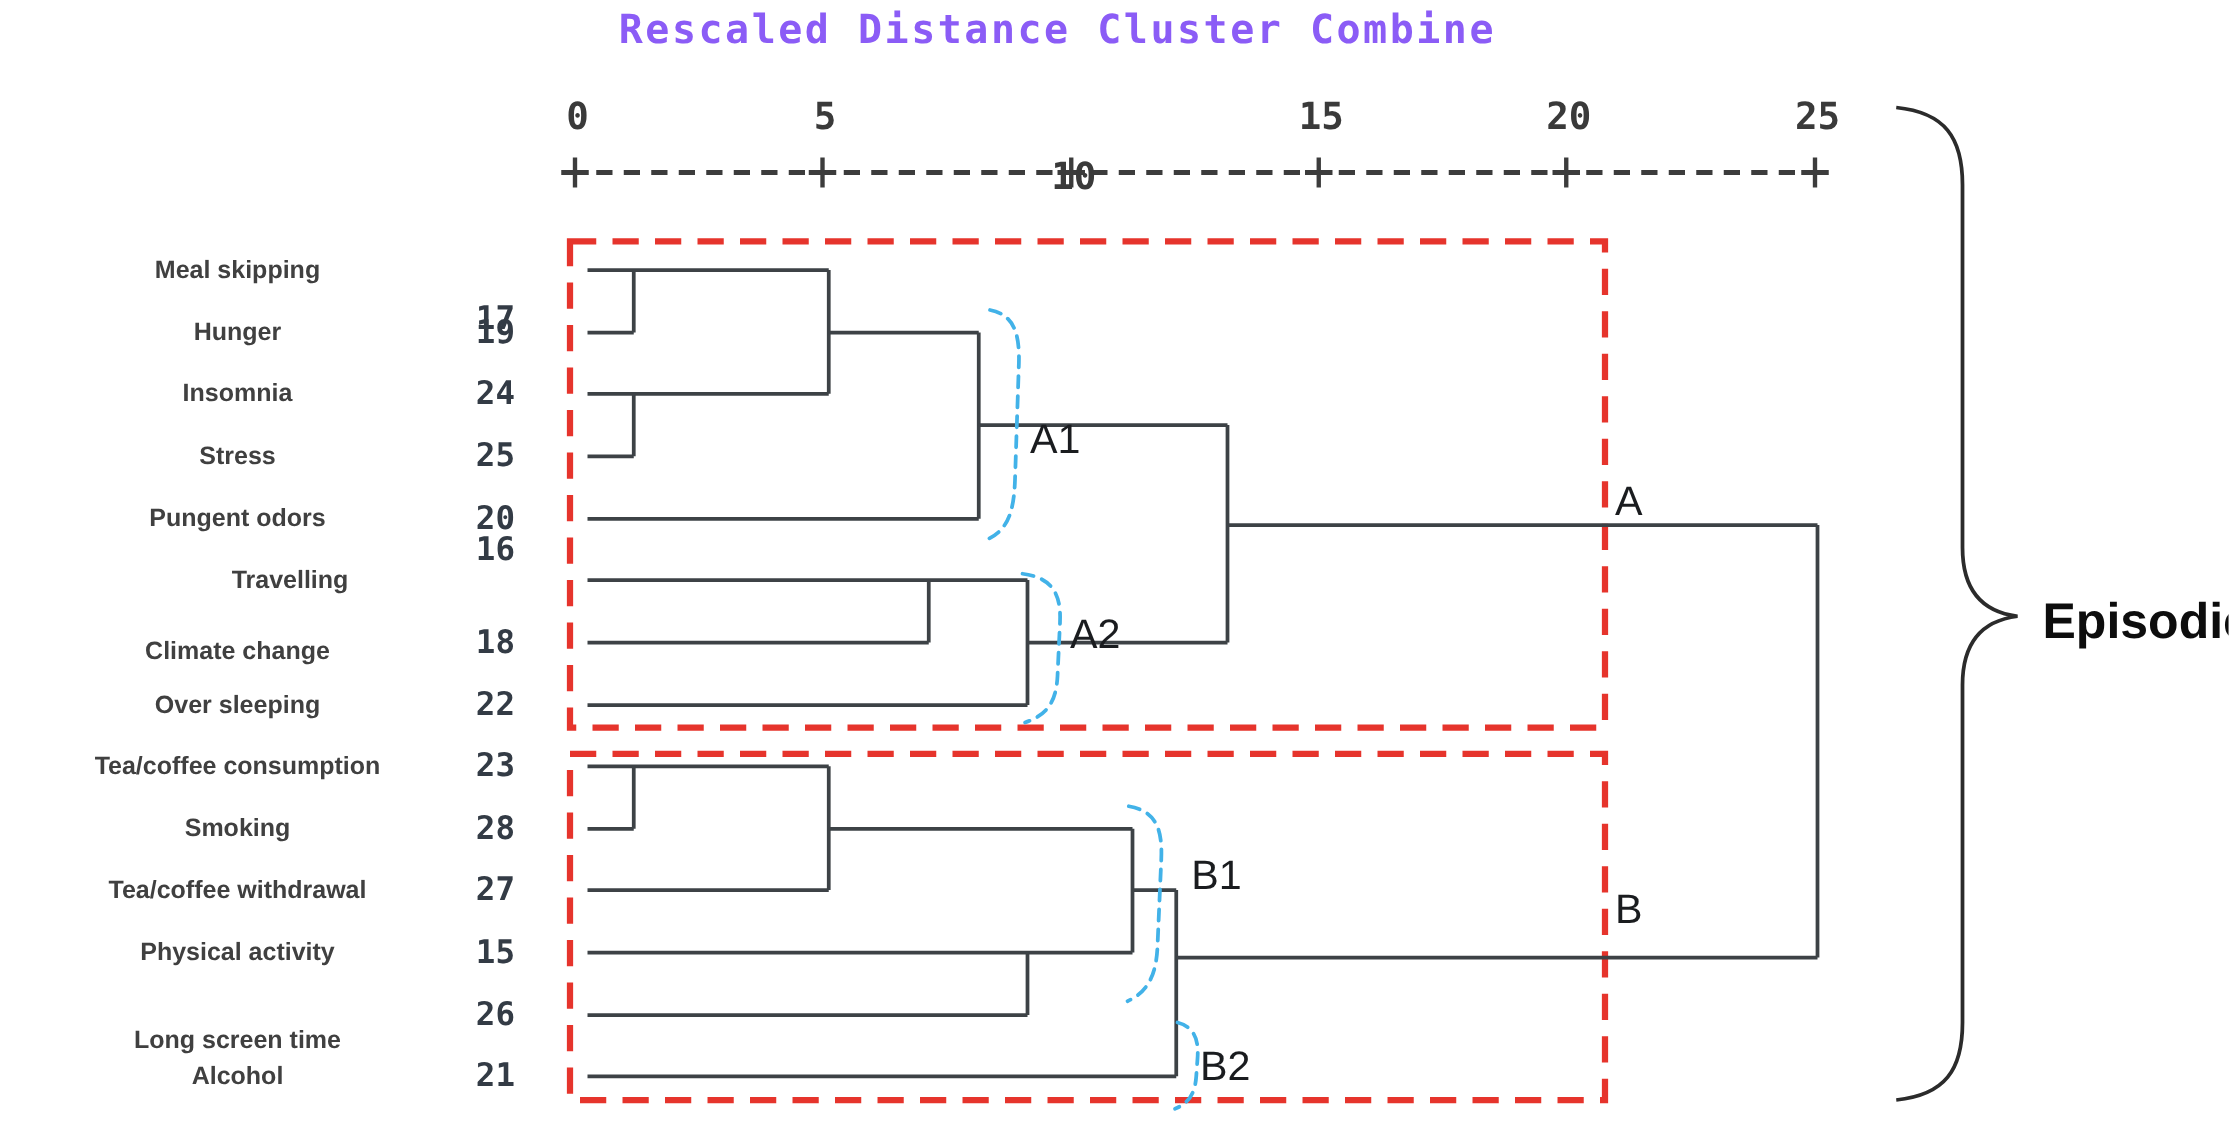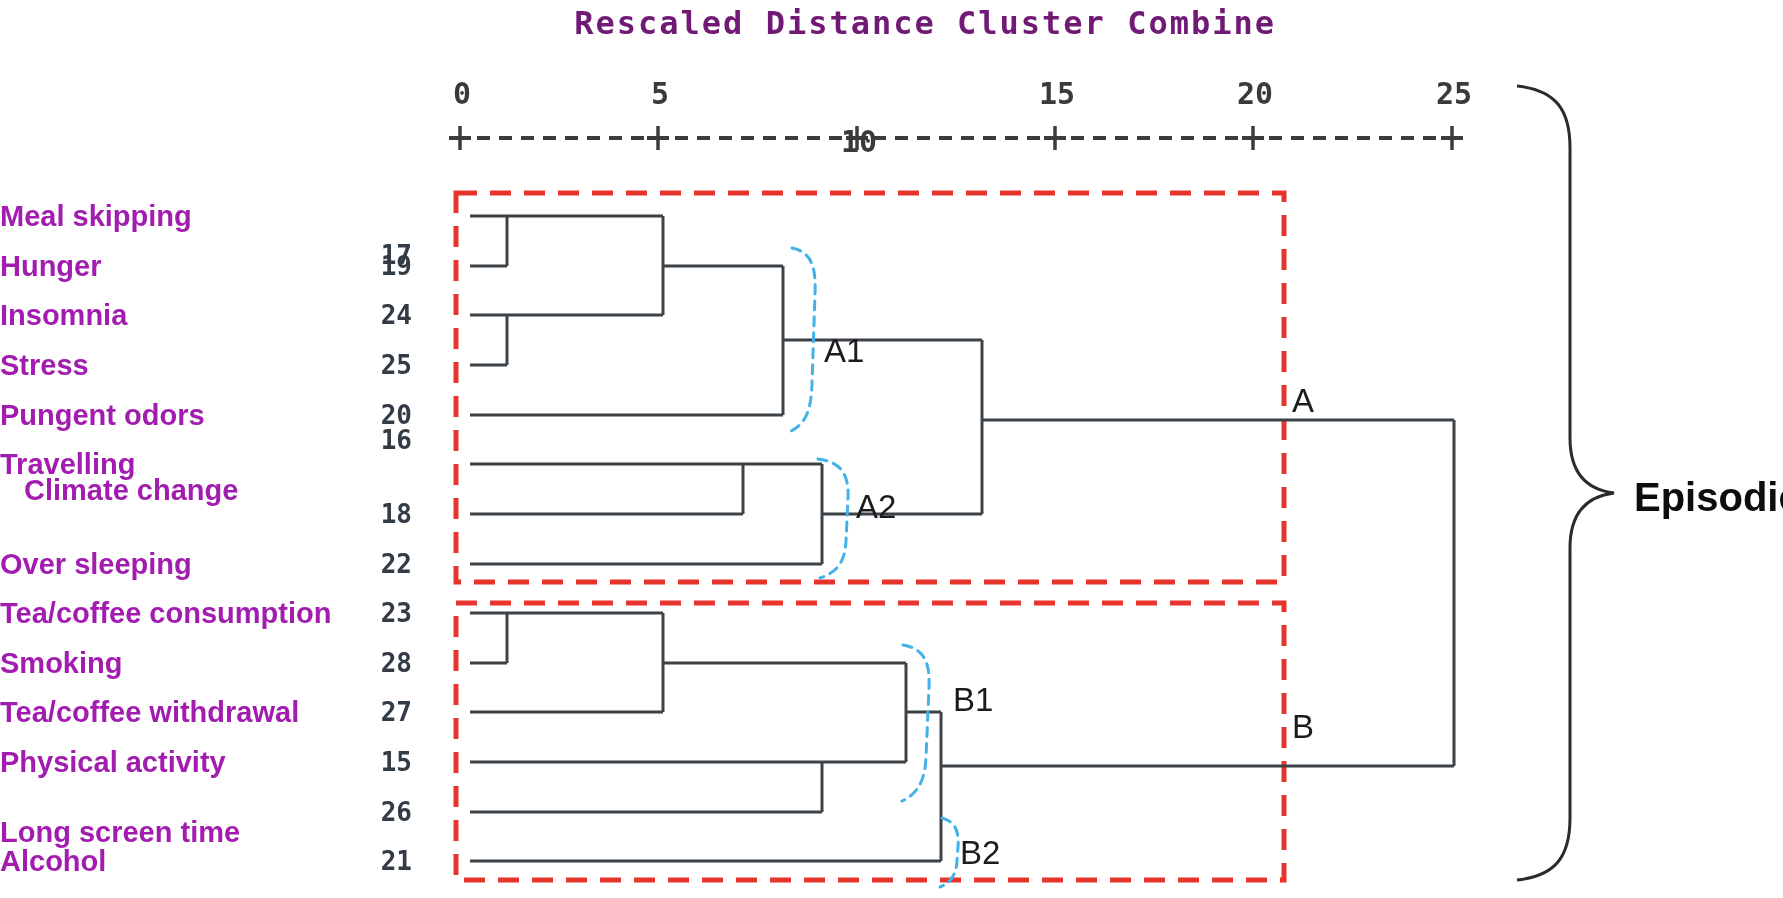--- a/index.html
+++ b/index.html
@@ -1,24 +1,24 @@
 <!DOCTYPE html>
 <html><head>
 <meta charset="utf-8">
 <style>
   html,body{margin:0;padding:0;background:#ffffff;}
   #stage{position:relative;width:1783px;height:898px;background:#fff;overflow:hidden;
          font-family:"Liberation Sans",sans-serif;}
   #plot-svg{position:absolute;left:0;top:0;}
   .txt{position:absolute;white-space:nowrap;}
   #chart-title{font-family:"DejaVu Sans Mono",monospace;font-weight:700;font-size:32px;
-    color:#701a75;letter-spacing:2px;width:800px;text-align:right;left:476px;top:4px;}
+    color:#8b5cf6;letter-spacing:2px;width:800px;text-align:left;left:495px;top:4px;}
   .tick-label{font-family:"DejaVu Sans Mono",monospace;font-weight:700;font-size:30px;
     color:#3a3a3a;width:80px;text-align:center;top:76px;}
-  .leaf-label{font-size:29px;font-weight:600;color:#a21caf;width:380px;text-align:left;
+  .leaf-label{font-size:20px;font-weight:600;color:#404040;width:380px;text-align:center;
     height:36px;line-height:36px;left:0;}
   .leaf-num{font-family:"DejaVu Sans Mono",monospace;font-weight:700;font-size:26px;
     color:#333b45;width:38px;text-align:right;height:36px;line-height:37px;left:374px;}
   .cluster-letter{font-size:33px;font-weight:500;color:#1a1c1f;}
   #episodic-label{font-size:40px;font-weight:700;color:#0d0d0d;left:1634px;top:475px;}
 </style>
 </head>
 <body>
 
 <div id="stage">
@@ -90,23 +90,23 @@
       <div class="txt leaf-label" style="top: 198px;">Meal skipping</div>
       <div class="txt leaf-num" style="top: 198px; margin-top: 39px;">17</div>
       <div class="txt leaf-label" style="top: 248px;">Hunger</div>
       <div class="txt leaf-num" style="top: 248px; text-align: right;">19</div>
       <div class="txt leaf-label" style="top: 297px;">Insomnia</div>
       <div class="txt leaf-num" style="top: 297px;">24</div>
       <div class="txt leaf-label" style="top: 347px;">Stress</div>
       <div class="txt leaf-num" style="top: 347px;">25</div>
       <div class="txt leaf-label" style="top: 397px;">Pungent odors</div>
       <div class="txt leaf-num" style="top: 397px;">20</div>
-      <div class="txt leaf-label" style="top: 446px;">Travelling</div>
+      <div class="txt leaf-label" style="top: 446px; padding-left: 42px;">Travelling</div>
       <div class="txt leaf-num" style="top: 422px;">16</div>
-      <div class="txt leaf-label" style="top: 472px; padding-left: 24px;">Climate change</div>
+      <div class="txt leaf-label" style="top: 503px;">Climate change</div>
       <div class="txt leaf-num" style="top: 496px;">18</div>
       <div class="txt leaf-label" style="top: 546px;">Over sleeping</div>
       <div class="txt leaf-num" style="top: 546px;">22</div>
       <div class="txt leaf-label" style="top: 595px;">Tea/coffee consumption</div>
       <div class="txt leaf-num" style="top: 595px;">23</div>
       <div class="txt leaf-label" style="top: 645px;">Smoking</div>
       <div class="txt leaf-num" style="top: 645px;">28</div>
       <div class="txt leaf-label" style="top: 694px;">Tea/coffee withdrawal</div>
       <div class="txt leaf-num" style="top: 694px;">27</div>
       <div class="txt leaf-label" style="top: 744px;">Physical activity</div>

